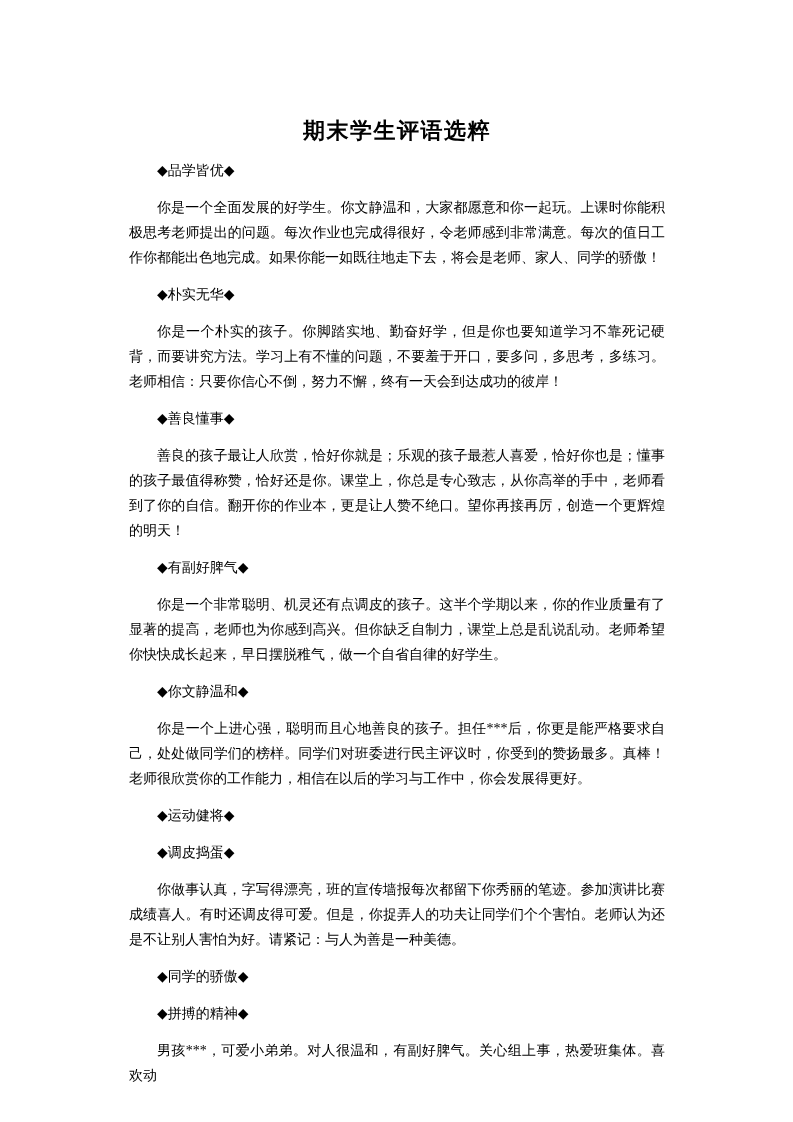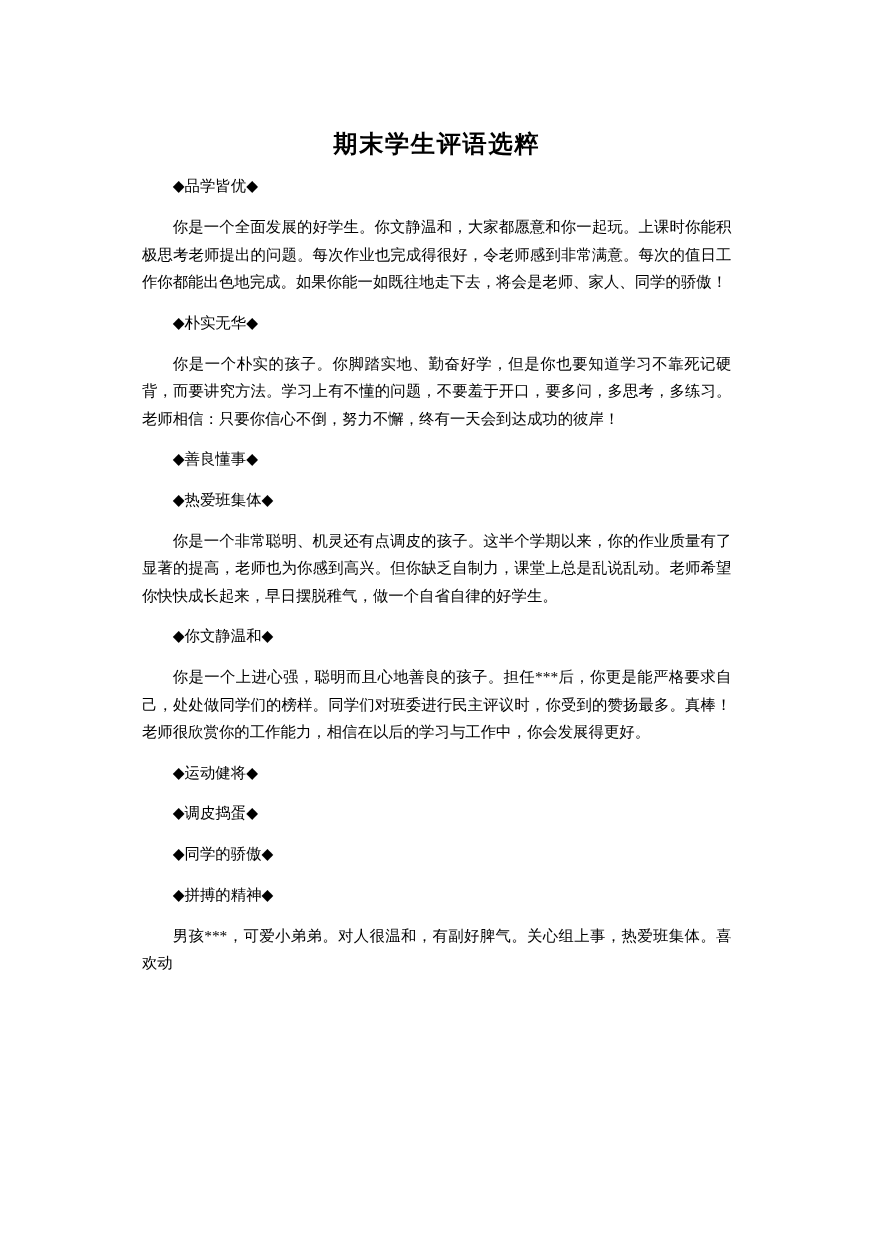--- a/index.html
+++ b/index.html
@@ -49,30 +49,32 @@
   <h1 class="doc-title">期末学生评语选粹</h1>
   <div class="content">
 
     <p class="section-heading">◆品学皆优◆</p>
     <p class="section-body">你是一个全面发展的好学生。你文静温和，大家都愿意和你一起玩。上课时你能积极思考老师提出的问题。每次作业也完成得很好，令老师感到非常满意。每次的值日工作你都能出色地完成。如果你能一如既往地走下去，将会是老师、家人、同学的骄傲！</p>
 
     <p class="section-heading">◆朴实无华◆</p>
     <p class="section-body">你是一个朴实的孩子。你脚踏实地、勤奋好学，但是你也要知道学习不靠死记硬背，而要讲究方法。学习上有不懂的问题，不要羞于开口，要多问，多思考，多练习。老师相信：只要你信心不倒，努力不懈，终有一天会到达成功的彼岸！</p>
 
     <p class="section-heading">◆善良懂事◆</p>
+    <p class="section-body">善良的孩子最让人欣赏，恰好你就是；乐观的孩子最惹人喜爱，恰好你也是；懂事的孩子最值得称赞，恰好还是你。课堂上，你总是专心致志，从你高举的手中，老师看到了你的自信。翻开你的作业本，更是让人赞不绝口。望你再接再厉，创造一个更辉煌的明天！</p>
 
-    <p class="section-heading">◆热爱班集体◆</p>
+    <p class="section-heading">◆有副好脾气◆</p>
     <p class="section-body">你是一个非常聪明、机灵还有点调皮的孩子。这半个学期以来，你的作业质量有了显著的提高，老师也为你感到高兴。但你缺乏自制力，课堂上总是乱说乱动。老师希望你快快成长起来，早日摆脱稚气，做一个自省自律的好学生。</p>
 
     <p class="section-heading">◆你文静温和◆</p>
     <p class="section-body">你是一个上进心强，聪明而且心地善良的孩子。担任***后，你更是能严格要求自己，处处做同学们的榜样。同学们对班委进行民主评议时，你受到的赞扬最多。真棒！老师很欣赏你的工作能力，相信在以后的学习与工作中，你会发展得更好。</p>
 
     <p class="section-heading">◆运动健将◆</p>
 
     <p class="section-heading">◆调皮捣蛋◆</p>
+    <p class="section-body">你做事认真，字写得漂亮，班的宣传墙报每次都留下你秀丽的笔迹。参加演讲比赛成绩喜人。有时还调皮得可爱。但是，你捉弄人的功夫让同学们个个害怕。老师认为还是不让别人害怕为好。请紧记：与人为善是一种美德。</p>
 
     <p class="section-heading">◆同学的骄傲◆</p>
 
     <p class="section-heading">◆拼搏的精神◆</p>
     <p class="section-body">男孩***，可爱小弟弟。对人很温和，有副好脾气。关心组上事，热爱班集体。喜欢动</p>
 
   </div>
 </div>
 
 </body></html>

